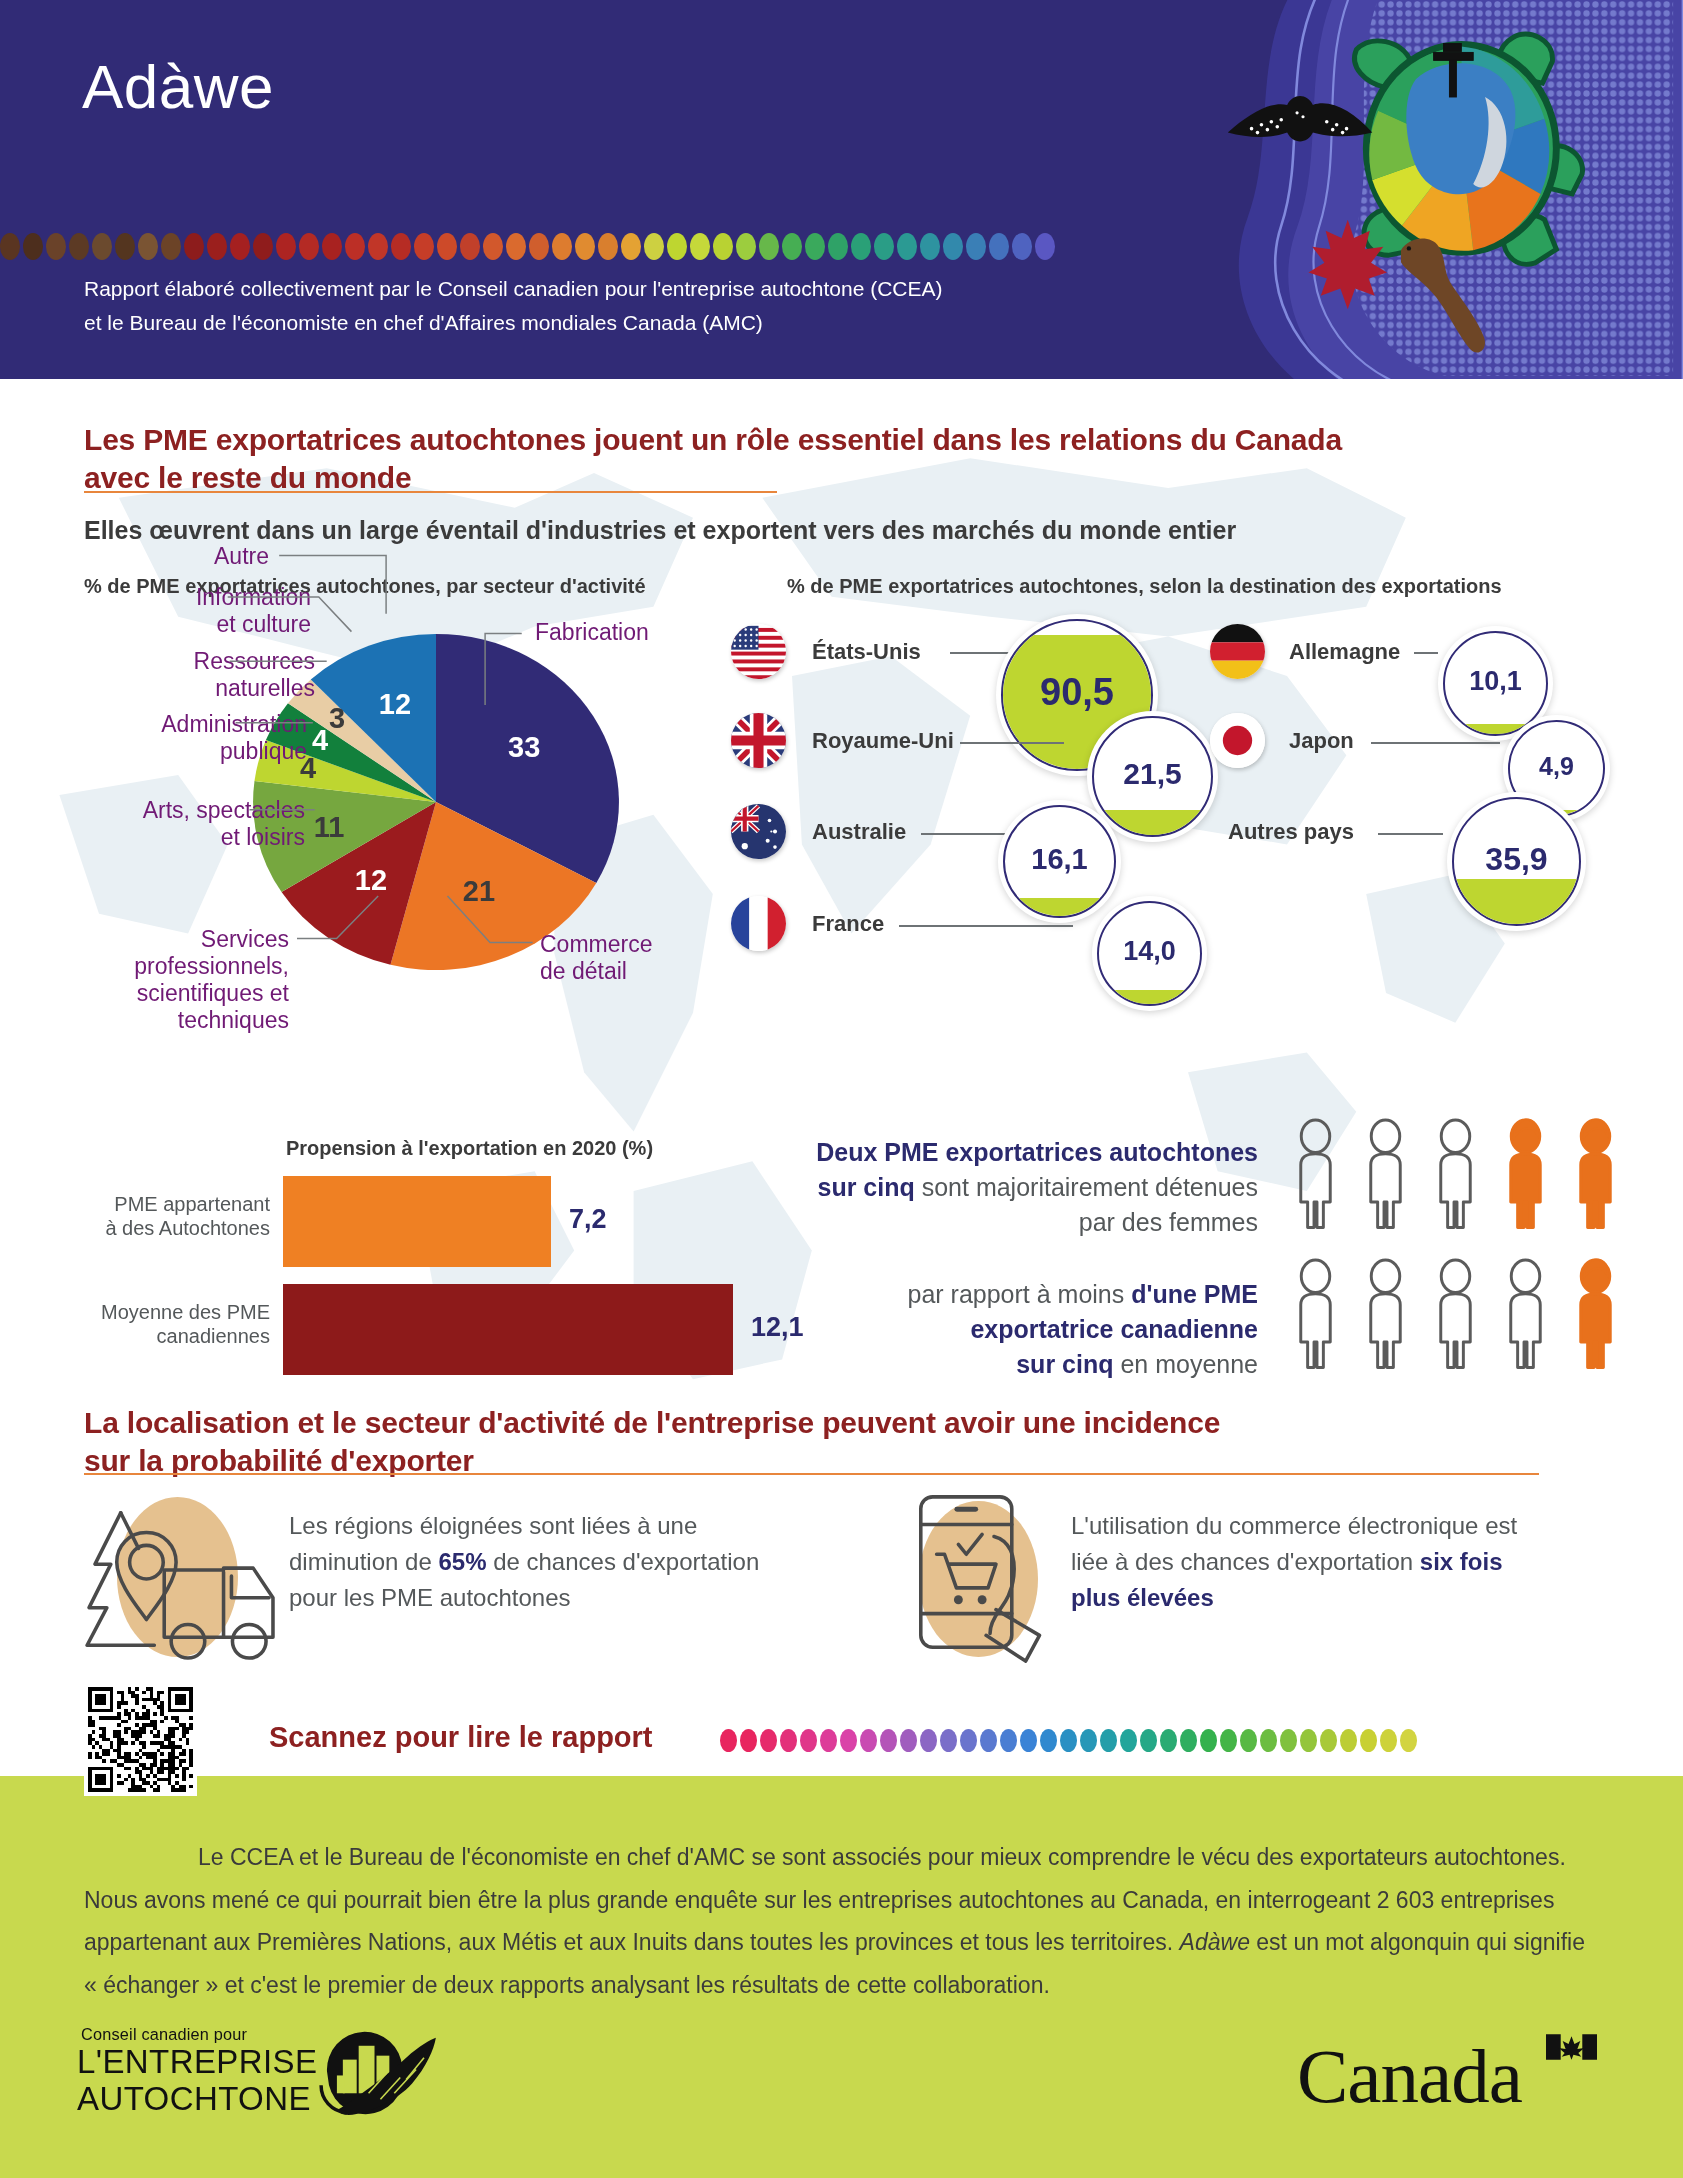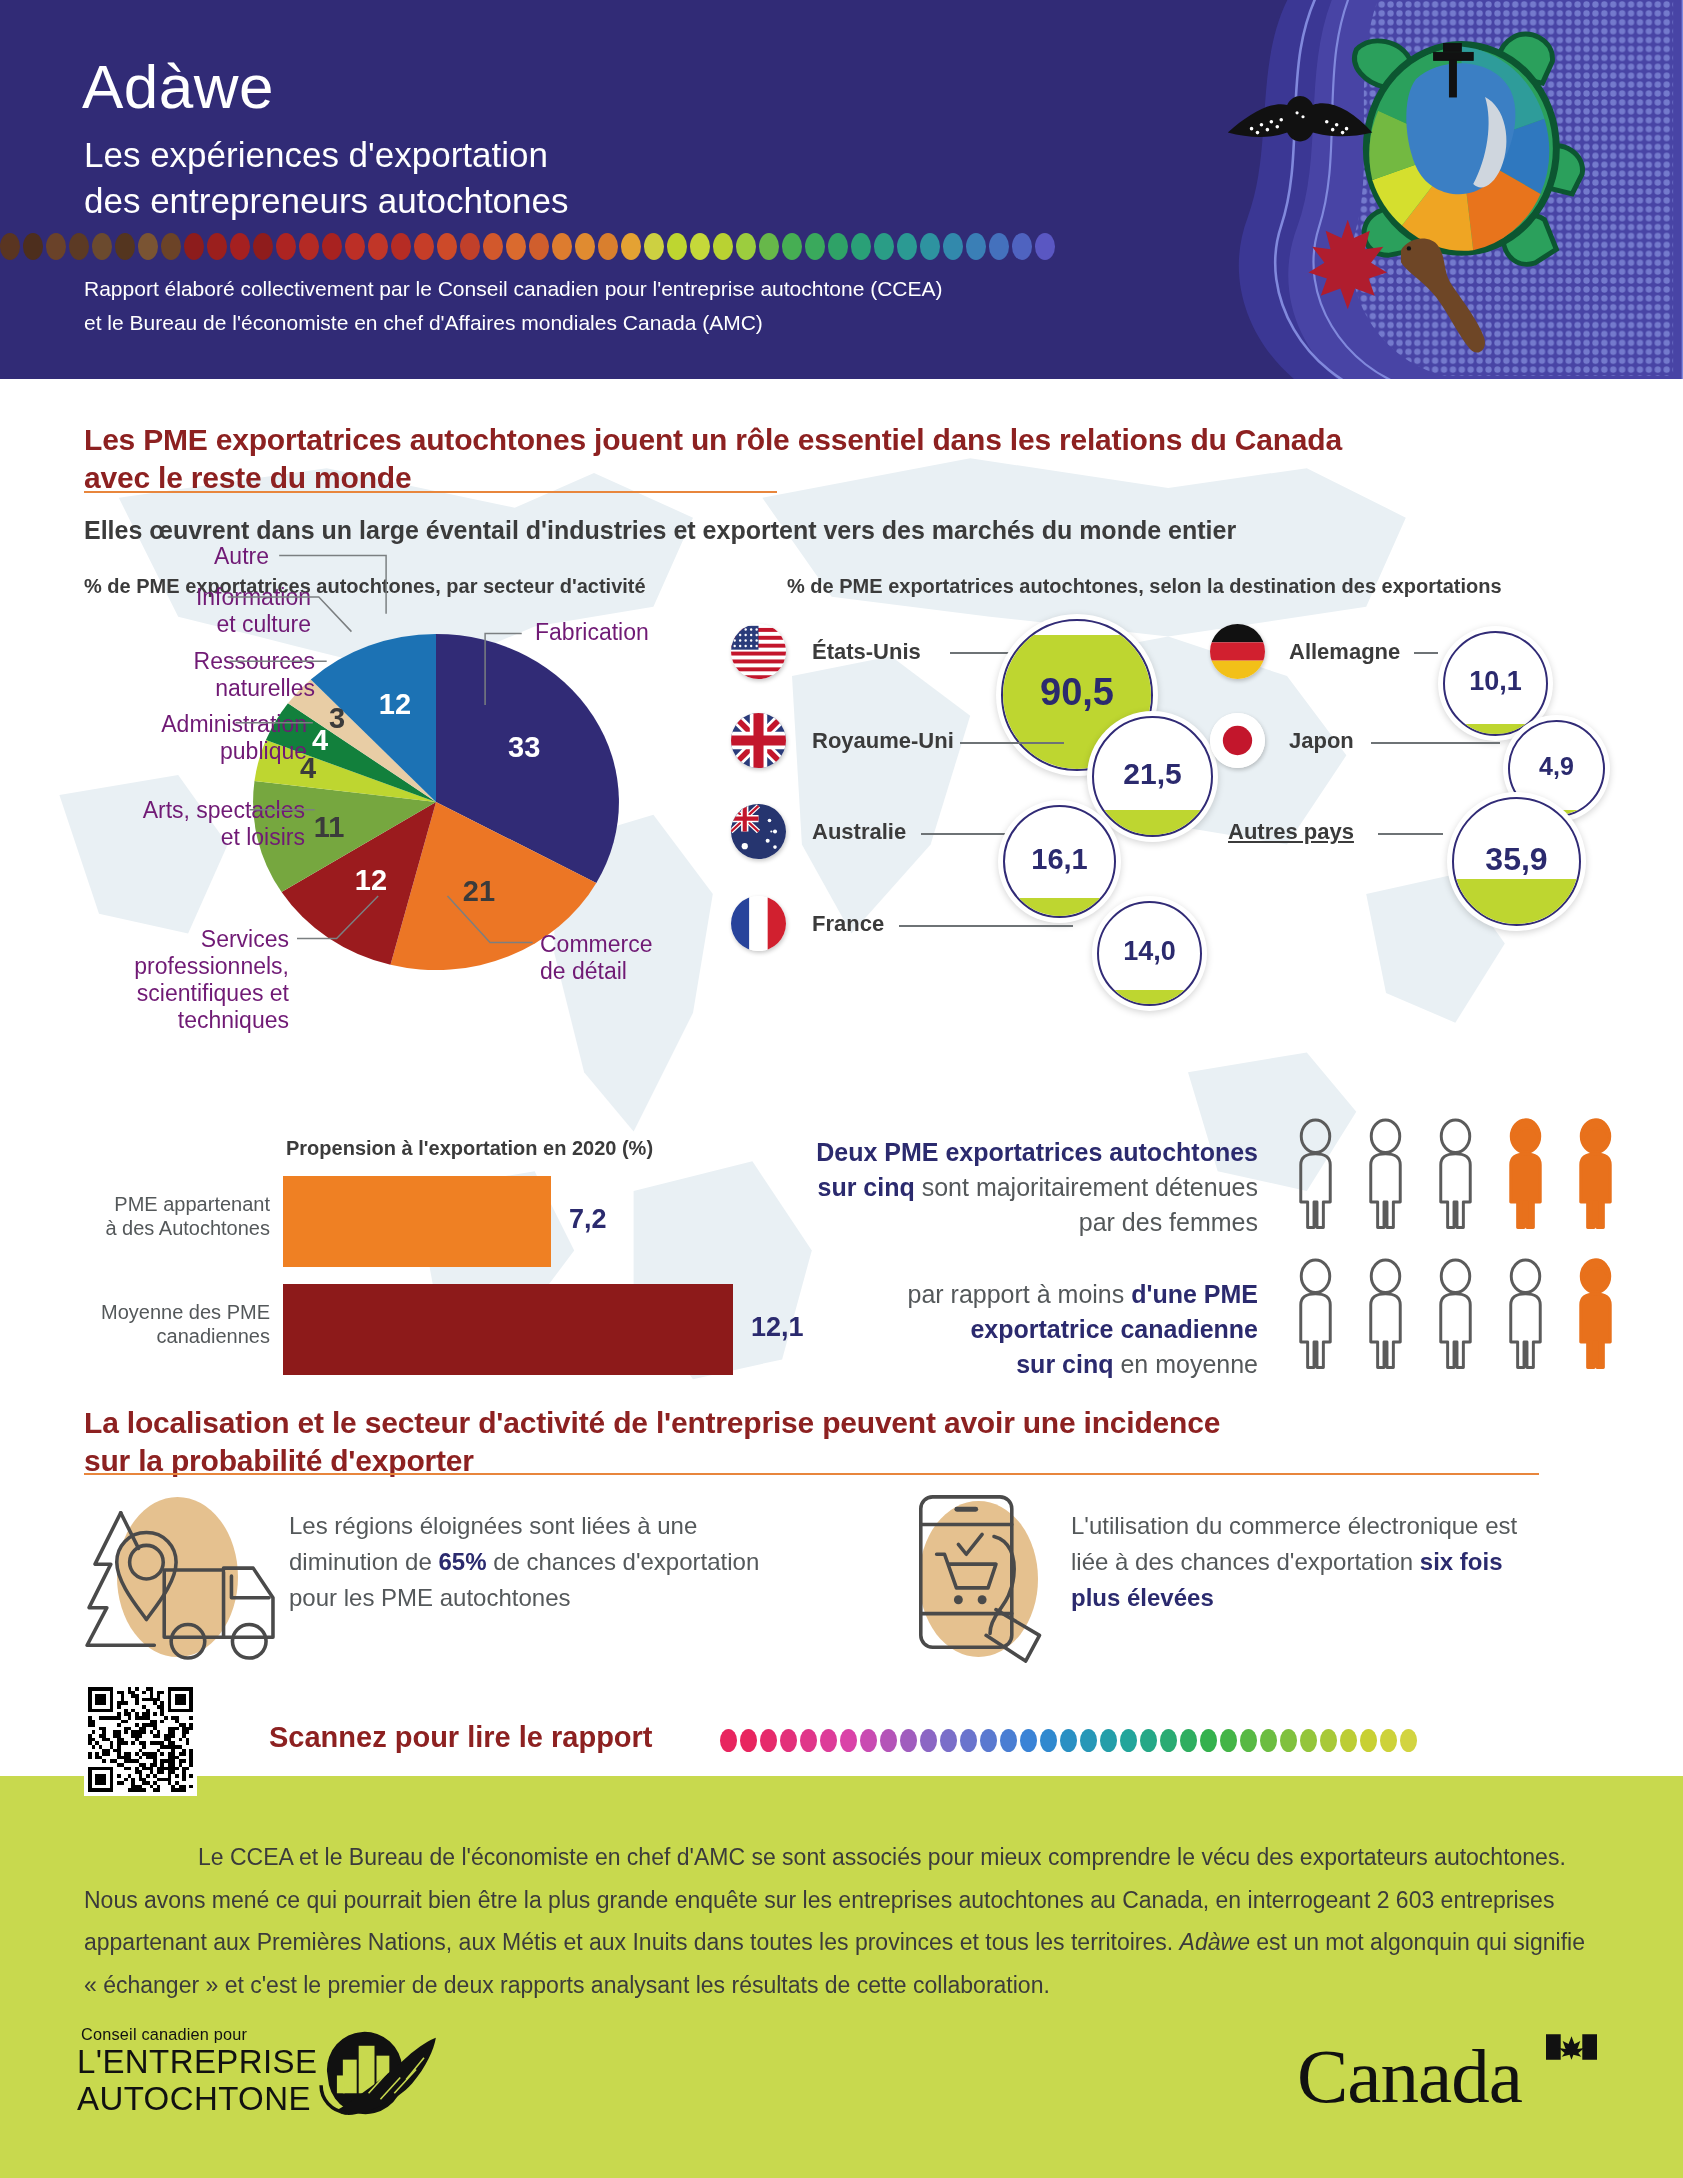--- a/index.html
+++ b/index.html
@@ -206,24 +206,20 @@
       </g>
 
       <g transform="translate(195,245)">
         <path d="M0 8 C8 -6, 30 -8, 38 4 C46 16, 42 30, 52 44 C66 64, 78 80, 84 96 C88 108, 78 116, 70 108 C58 94, 48 72, 36 56 C24 40, 6 30, 0 20 Z" fill="#6e4626"></path>
         <circle cx="8" cy="6" r="2.2" fill="#111"></circle>
       </g>
     </svg>
   </div>
 
   <div class="hdr-title">Adàwe</div>
-  <div class="hdr-sub">
-    <div>Les expériences d'exportation</div>
-    <div>des entrepreneurs autochtones</div>
-  </div>
 
   <div class="dotstrip-hdr" id="hdr-dots">
       <i style="background: rgb(90, 53, 33);"></i>
       <i style="background: rgb(77, 46, 29);"></i>
       <i style="background: rgb(106, 66, 41);"></i>
       <i style="background: rgb(92, 58, 36);"></i>
       <i style="background: rgb(107, 74, 46);"></i>
       <i style="background: rgb(84, 53, 31);"></i>
       <i style="background: rgb(122, 84, 51);"></i>
       <i style="background: rgb(108, 67, 39);"></i>
@@ -476,21 +472,21 @@
           <circle cx="30" cy="30" r="16" fill="#c3162c"></circle>
         </svg></div>
       <div class="ctry" style="left: 1289px; top: 728px;">Japon</div>
       <div class="lead" style="left: 1371px; top: 742px; width: 129px;"></div>
       <div class="bub" style="left: 1503px; top: 715px; width: 107px; height: 107px;">
         <div class="ring">
           <div class="fill" style="height:4.9%"></div>
         </div>
         <div class="num" style="font-size:25px; top:37px">4,9</div>
       </div>
-      <div class="ctry" style="left: 1228px; top: 819px; text-decoration: underline;">Autres pays</div>
+      <div class="ctry" style="left: 1228px; top: 819px;">Autres pays</div>
       <div class="lead" style="left: 1378px; top: 833px; width: 65px;"></div>
       <div class="bub" style="left: 1447px; top: 792px; width: 139px; height: 139px;">
         <div class="ring">
           <div class="fill" style="height:35.9%"></div>
         </div>
         <div class="num" style="font-size:32px; top:49px">35,9</div>
       </div>
     </div>
 
 

